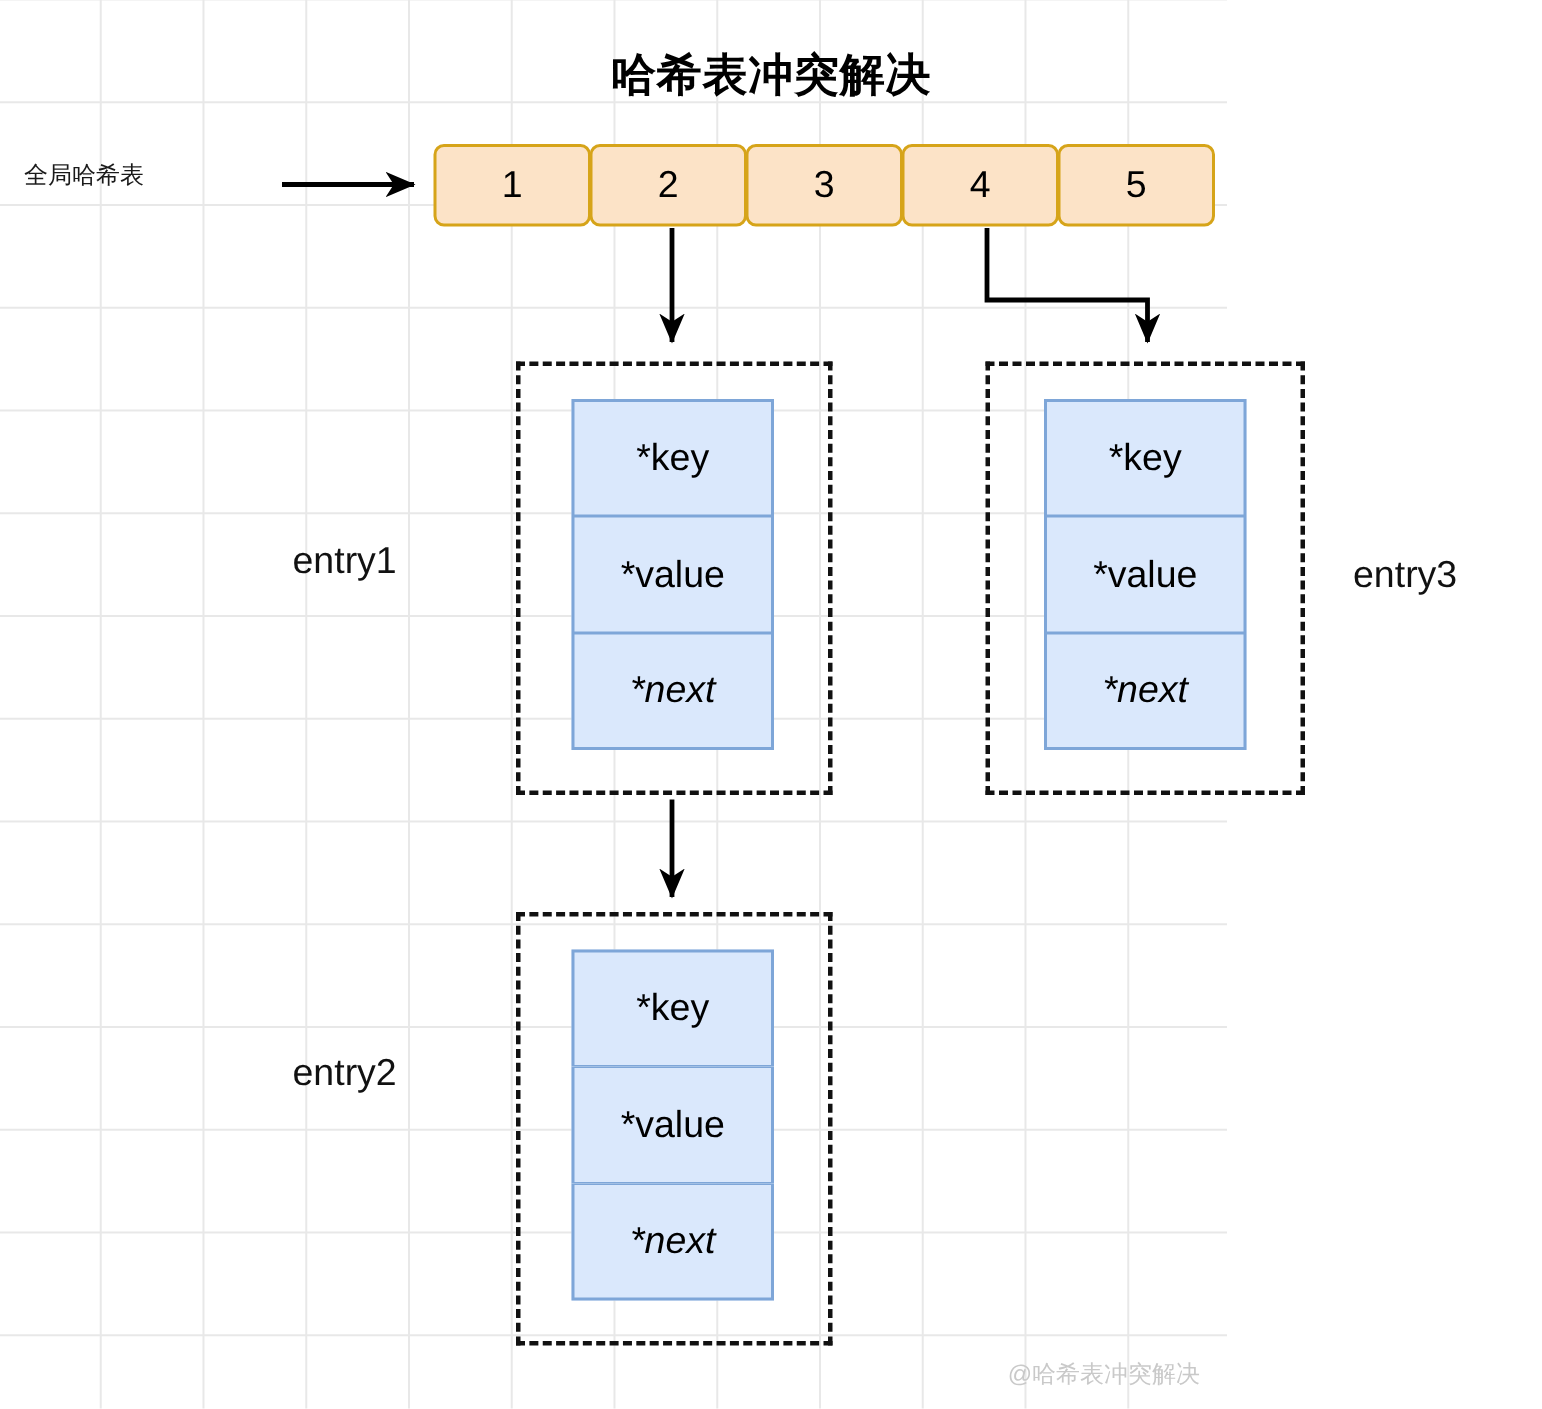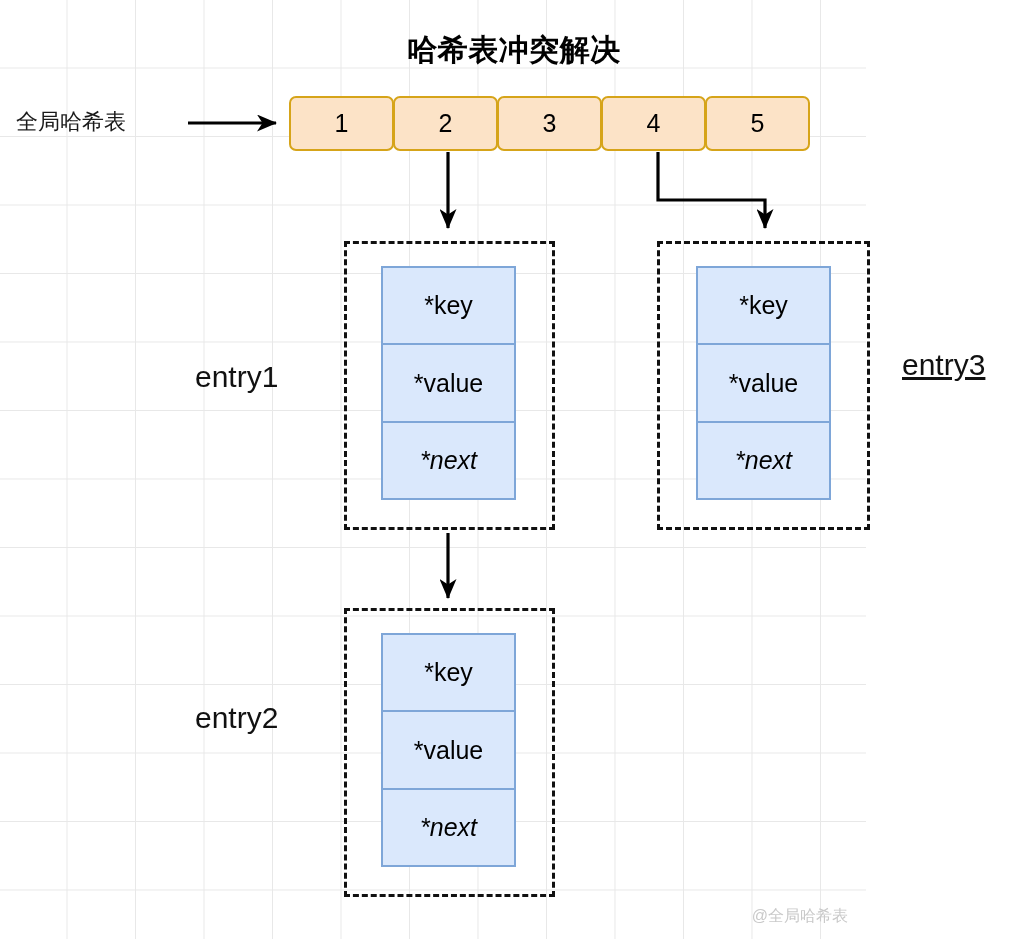--- a/index.html
+++ b/index.html
@@ -17,21 +17,20 @@
   #canvas {
     position: relative;
     width: 818px;
     height: 939px;
     background-color: #ffffff;
     background-image:
       linear-gradient(to right, #e8e8e8 1px, transparent 1px),
       linear-gradient(to bottom, #e8e8e8 1px, transparent 1px);
     background-size: 68.5px 68.5px;
     background-position: -2px -1px;
-    padding-left: 48px;
   }
   #diagram-svg {
     position: absolute;
     left: 0;
     top: 0;
     width: 1028px;
     height: 939px;
     pointer-events: none;
   }
   .abs { position: absolute; }
@@ -45,21 +44,21 @@
     font-size: 30px;
     font-weight: bold;
     color: #000000;
     letter-spacing: 0.5px;
   }
 
   
   .table-label {
     left: 16px;
     top: 107px;
-    font-size: 22px;
+    font-size: 16px;
     color: #1a1a1a;
     white-space: nowrap;
   }
 
   
   .hash-table {
     left: 289px;
     top: 96px;
     display: flex;
     flex-direction: row;
@@ -101,21 +100,21 @@
     display: flex;
     align-items: center;
     justify-content: center;
     font-size: 25px;
     color: #000000;
   }
   .field-cell.first { border-top-width: 2px; }
   .field-cell.last { border-bottom-width: 2px; font-style: italic; }
 
   .entry-label {
-    font-size: 30px;
+    font-size: 25px;
     color: #111111;
     white-space: nowrap;
   }
 
   .watermark {
     right: 18px;
     bottom: 12px;
     font-size: 16px;
     color: #c9c9c9;
     white-space: nowrap;
@@ -164,25 +163,25 @@
     <div class="field-cell last">*next</div>
   </div>
   <div class="abs entry-label" style="left:195px; top:360px;">entry1</div>
 
   <div class="abs entry-box" style="left:657px; top:241px; width:213px; height:289px;"></div>
   <div class="entry-fields" style="left:696px; top:266px;">
     <div class="field-cell first">*key</div>
     <div class="field-cell">*value</div>
     <div class="field-cell last">*next</div>
   </div>
-  <div class="abs entry-label" style="left:902px; top:348px;text-decoration:underline;">entry3</div>
+  <div class="abs entry-label" style="left:902px; top:369px;">entry3</div>
 
   <div class="abs entry-box" style="left:344px; top:608px; width:211px; height:289px;"></div>
   <div class="entry-fields" style="left:381px; top:633px;">
     <div class="field-cell first">*key</div>
     <div class="field-cell">*value</div>
     <div class="field-cell last">*next</div>
   </div>
   <div class="abs entry-label" style="left:195px; top:701px;">entry2</div>
 
-  <div class="abs watermark">@全局哈希表</div>
+  <div class="abs watermark">@哈希表冲突解决</div>
 
 </div>
 
 </body></html>

